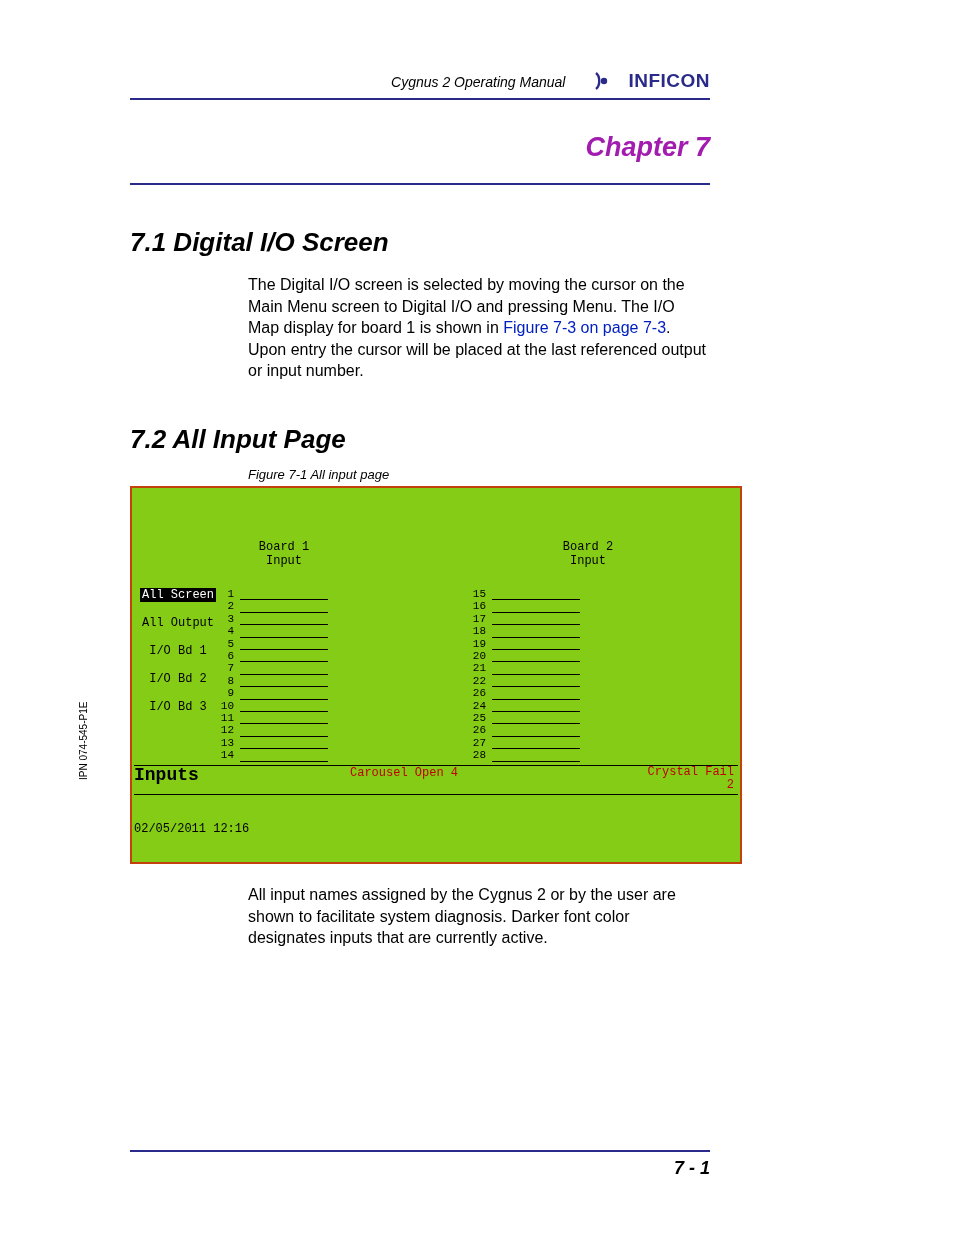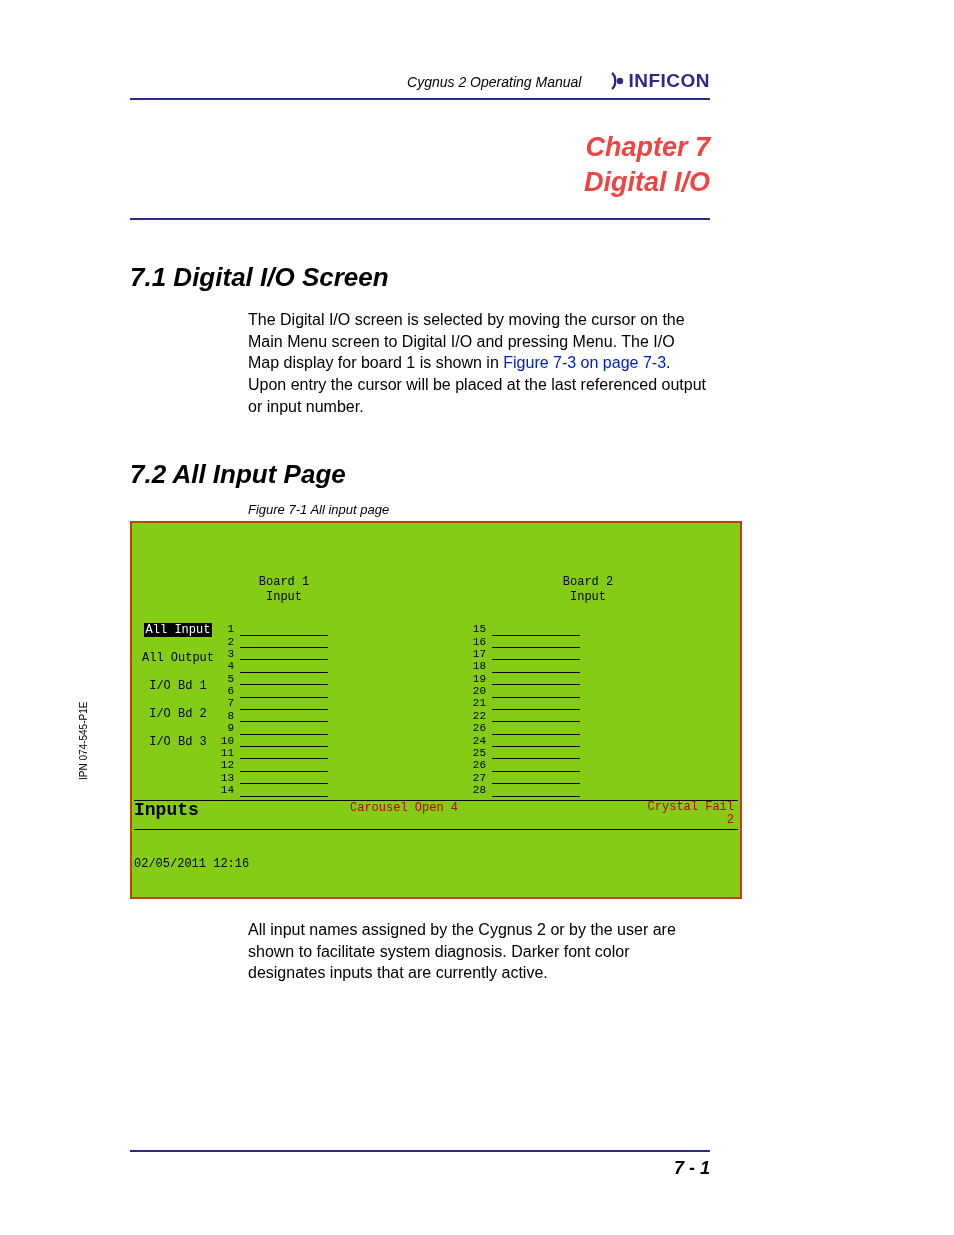--- a/index.html
+++ b/index.html
@@ -1,24 +1,24 @@
 <!DOCTYPE html>
 <html><head>
 <meta charset="utf-8">
 <style>
   * { box-sizing: border-box; margin: 0; padding: 0; }
   html, body { width: 954px; height: 1235px; background: #fff; font-family: Arial, Helvetica, sans-serif; }
   .page { position: relative; width: 802px; height: 1235px; padding: 70px 92px 60px 130px; }
   .header-row { display: flex; align-items: flex-end; justify-content: flex-end; gap: 28px; padding-bottom: 6px; border-bottom: 2px solid #2a2a8a; }
   .header-title { font-style: italic; font-size: 14px; font-family: Arial, sans-serif; color: #000; padding-bottom: 2px; }
-  .logo { display: flex; align-items: center; gap: 3px; font-weight: 700; font-size: 19px; letter-spacing: 0.5px; color: #2a2a8a; }
+  .logo { display: flex; align-items: center; gap: 19px; font-weight: 700; font-size: 19px; letter-spacing: 0.5px; color: #2a2a8a; }
   .logo-mark { width: 16px; height: 20px; position: relative; }
   .logo-mark svg { width: 100%; height: 100%; }
   .chapter-block { text-align: right; margin-top: 30px; padding-bottom: 18px; border-bottom: 2px solid #2a2a8a; }
-  .chapter-line { font-family: Arial, sans-serif; font-weight: 700; font-style: italic; font-size: 27px; color: #ef4444; line-height: 1.3; }
+  .chapter-line { font-family: Arial, sans-serif; font-weight: 700; font-style: italic; font-size: 27px; color: #a21caf; line-height: 1.3; }
   .section-heading { font-family: Arial, sans-serif; font-weight: 700; font-style: italic; font-size: 26px; color: #000; margin-top: 42px; margin-bottom: 12px; }
   .body-text { font-family: Arial, sans-serif; font-size: 16px; color: #000; line-height: 1.35; margin-left: 118px; margin-bottom: 6px; margin-top: 16px; }
   .xref { color: #0020c0; }
   .fig-caption { font-family: Arial, sans-serif; font-style: italic; font-size: 13px; color: #000; margin-left: 118px; margin-top: 10px; margin-bottom: 4px; }
   .fig-frame { width: 612px; height: 378px; border: 2px solid #c2410c; position: relative; background: #84cc16; font-family: "Courier New", monospace; font-size: 12px; color: #000; }
   .board-labels { position: absolute; top: 52px; left: 0; right: 0; display: flex; }
   .board-col { width: 50%; text-align: center; line-height: 1.2; }
   .board-title { display: block; }
   .nav-col { position: absolute; left: 6px; top: 100px; width: 80px; }
   .nav-item { text-align: center; margin-bottom: 14px; font-size: 12px; }
@@ -50,21 +50,20 @@
             <path d="M3 2 A6 9 0 0 1 3 18" stroke="#2a2a8a" stroke-width="2.4" fill="none"></path>
             <circle cx="11" cy="10" r="3.2" fill="#2a2a8a"></circle>
           </svg>
       </span>
       <span>INFICON</span>
     </span>
   </div>
 
   <div class="chapter-block">
     <div class="chapter-line">Chapter 7</div>
-    <div class="chapter-line">Digital I/O</div>
   </div>
 
   <div class="section-heading">7.1  Digital I/O Screen</div>
   <p class="body-text">
     <span>The Digital I/O screen is selected by moving the cursor on the Main Menu screen to Digital I/O and pressing Menu. The I/O Map display for board 1 is shown in </span><span class="xref">Figure 7-3 on page 7-3</span><span>. Upon entry the cursor will be placed at the last referenced output or input number.</span>
   </p>
 
   <div class="section-heading">7.2  All Input Page</div>
   <div class="fig-caption">Figure 7-1  All input page</div>
 
@@ -74,21 +73,21 @@
         <span class="board-title">Board 1</span>
         <span class="board-title">Input</span>
       </div>
       <div class="board-col">
         <span class="board-title">Board 2</span>
         <span class="board-title">Input</span>
       </div>
     </div>
 
     <div class="nav-col">
-      <div class="nav-item"><span class="nav-selected">All Input</span></div>
+      <div class="nav-item"><span class="nav-selected">All Screen</span></div>
       <div class="nav-item">All Output</div>
       <div class="nav-item">I/O Bd 1</div>
       <div class="nav-item">I/O Bd 2</div>
       <div class="nav-item">I/O Bd 3</div>
     </div>
 
     <div class="inputs-col col1" id="col1">
         <div class="input-row">
           <span class="num">1</span>
           <span class="uline"></span>

